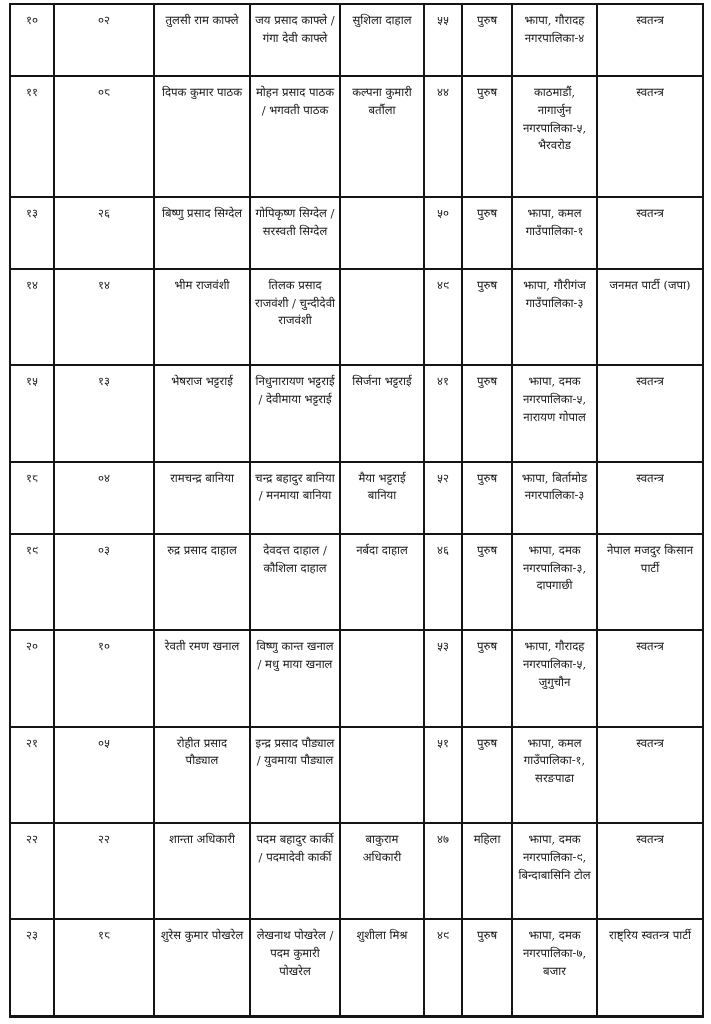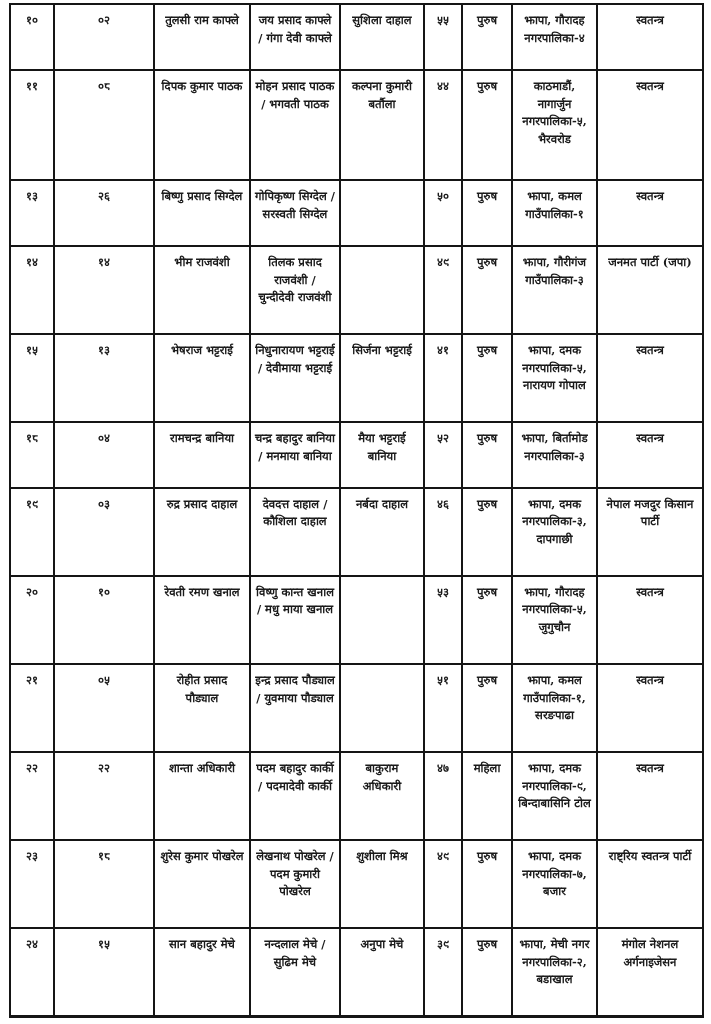--- a/index.html
+++ b/index.html
@@ -13,21 +13,20 @@
     background:var(--bg-color);
     font-family:"DejaVu Serif","DejaVu Sans","Liberation Serif",serif;
     color:var(--text-color);
   }
   .page{
     width:711px;
     height:1024px;
     background:var(--bg-color);
     overflow:hidden;
     padding:3px 9px 4px 9px;
-    font-weight:bold;
   }
   table.candidate-table{
     width:693px;
     height:1015px;
     border-collapse:collapse;
     table-layout:fixed;
     border-top:2px solid var(--border-color);
     border-bottom:3px solid var(--border-color);
   }
   table.candidate-table td{
@@ -175,26 +174,15 @@
     <td>२३</td>
     <td>१८</td>
     <td>शुरेस कुमार पोखरेल</td>
     <td>लेखनाथ पोखरेल / पदम कुमारी पोखरेल</td>
     <td>शुशीला  मिश्र</td>
     <td>४९</td>
     <td>पुरुष</td>
     <td>झापा, दमक नगरपालिका-७, बजार</td>
     <td>राष्ट्रिय स्वतन्त्र पार्टी</td>
   </tr>
-        <tr>
-    <td>२४</td>
-    <td>१५</td>
-    <td>सान बहादुर मेचे</td>
-    <td>नन्दलाल  मेचे / सुढिम  मेचे</td>
-    <td>अनुपा  मेचे</td>
-    <td>३९</td>
-    <td>पुरुष</td>
-    <td>झापा, मेची नगर नगरपालिका-२, बडाखाल</td>
-    <td>मंगोल नेशनल अर्गनाइजेसन</td>
-  </tr>
       </tbody>
   </table>
 </div>
 
 </body></html>

